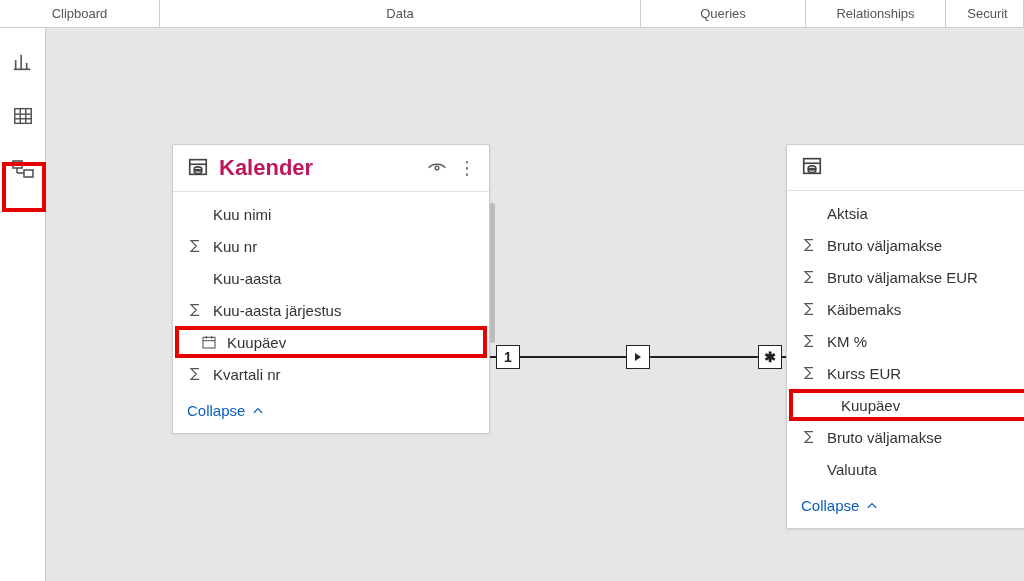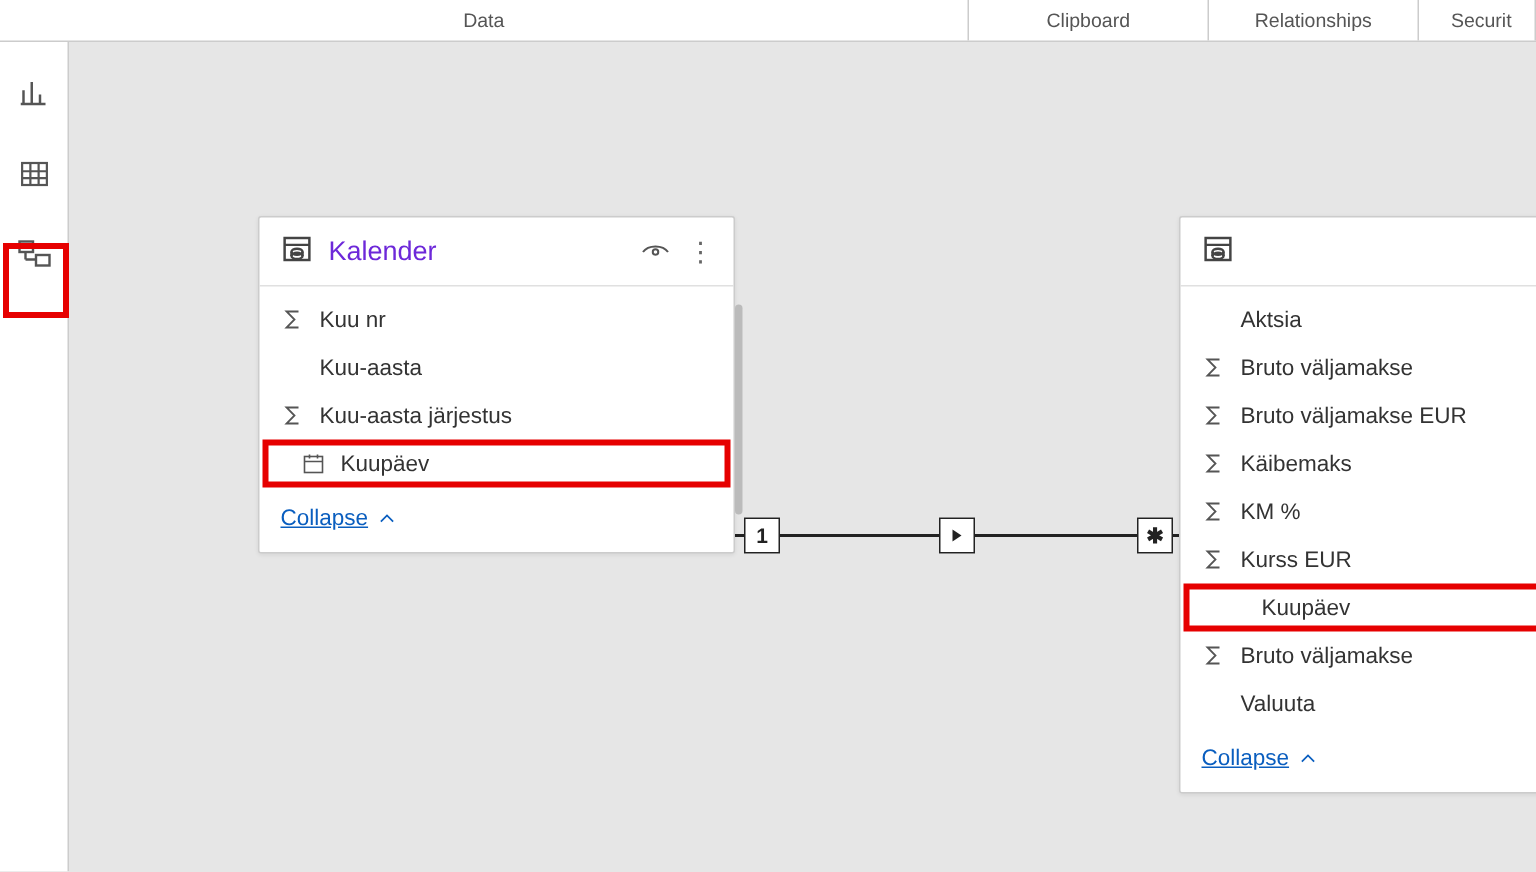--- a/index.html
+++ b/index.html
@@ -72,24 +72,24 @@
     width: 310px;
   }
   .card-header {
     display: flex;
     align-items: center;
     padding: 10px 12px 10px 14px;
     border-bottom: 1px solid #e0e0e0;
     gap: 10px;
   }
   .card-header .title {
-    font-weight: 400;
-    font-size: 18px;
+    font-weight: 700;
+    font-size: 22px;
     flex: 1;
-    color: #6d28d9;
+    color: #be185d;
   }
   .card-header .ctrl { color: #666; width: 20px; height:20px; display:flex;align-items:center;justify-content:center; }
   .card-body {
     padding: 6px 0 2px 0;
   }
   .field {
     display: flex;
     align-items: center;
     height: 32px;
     padding: 0 14px 0 14px;
@@ -115,21 +115,20 @@
   .card-footer {
     padding: 10px 14px 14px 14px;
   }
   .collapse-link {
     color: #0a5ebf;
     font-size: 15px;
     display: inline-flex;
     align-items: center;
     gap: 6px;
     cursor: pointer;
-    text-decoration: underline;
   }
   .collapse-link svg { stroke: #0a5ebf; }
 
   
   .scroll-thumb {
     position: absolute;
     right: -6px; top: 58px; width: 5px; height: 140px;
     background: #bbb;
     border-radius: 3px;
   }
@@ -161,22 +160,23 @@
 
   
   #card-kalender { left: 126px; top: 116px; width: 318px; }
   #card-table1   { left: 740px; top: 116px; width: 250px; }
 
 </style>
 </head>
 <body>
 
 <div class="ribbon">
+  <div class="group g-clipboard">Clipboard</div>
   <div class="group g-data">Data</div>
-  <div class="group g-clipboard">Clipboard</div>
+  <div class="group g-queries">Queries</div>
   <div class="group g-relationships">Relationships</div>
   <div class="group g-security">Securit</div>
 </div>
 
 <div class="rail">
   <div class="railbtn">
     <svg width="22" height="22" viewBox="0 0 24 24" fill="none" stroke="currentColor" stroke-width="1.8">
       <line x1="4" y1="20" x2="4" y2="10"></line>
         <line x1="10" y1="20" x2="10" y2="4"></line>
         <line x1="16" y1="20" x2="16" y2="13"></line>
@@ -230,20 +230,24 @@
       <span class="ctrl">
         <svg width="20" height="14" viewBox="0 0 24 16" fill="none" stroke="#555" stroke-width="1.6">
             <path d="M2 8 C6 2 18 2 22 8"></path>
             <circle cx="12" cy="8" r="2.2"></circle>
           </svg>
       </span>
       <span class="ctrl" style="font-size:18px;line-height:1;">⋮</span>
     </div>
     <div class="card-body">
         <div class="field">
+          <span class="icon-slot"></span>
+          <span>Kuu nimi</span>
+        </div>
+        <div class="field">
           <span class="icon-slot">
             <svg width="16" height="16" viewBox="0 0 24 24" fill="none" stroke="#555" stroke-width="1.8">
               <polyline points="18,4 6,4 14,12 6,20 18,20"></polyline>
             </svg>
           </span>
           <span>Kuu nr</span>
         </div>
         <div class="field">
           <span class="icon-slot"></span>
           <span>Kuu-aasta</span>
@@ -259,20 +263,28 @@
         <div class="field red-box">
           <span class="icon-slot">
             <svg width="16" height="16" viewBox="0 0 24 24" fill="none" stroke="#555" stroke-width="1.6">
               <rect x="3" y="5" width="18" height="16"></rect>
               <line x1="3" y1="10" x2="21" y2="10"></line>
               <line x1="8" y1="3" x2="8" y2="7"></line>
               <line x1="16" y1="3" x2="16" y2="7"></line>
             </svg>
           </span>
           <span>Kuupäev</span>
+        </div>
+        <div class="field">
+          <span class="icon-slot">
+            <svg width="16" height="16" viewBox="0 0 24 24" fill="none" stroke="#555" stroke-width="1.8">
+              <polyline points="18,4 6,4 14,12 6,20 18,20"></polyline>
+            </svg>
+          </span>
+          <span>Kvartali nr</span>
         </div>
       </div>
     <div class="scroll-thumb"></div>
     <div class="card-footer">
       <span class="collapse-link">
         <span>Collapse</span>
         <svg width="14" height="14" viewBox="0 0 24 24" fill="none" stroke-width="2">
             <polyline points="5,15 12,8 19,15"></polyline>
           </svg>
       </span>

